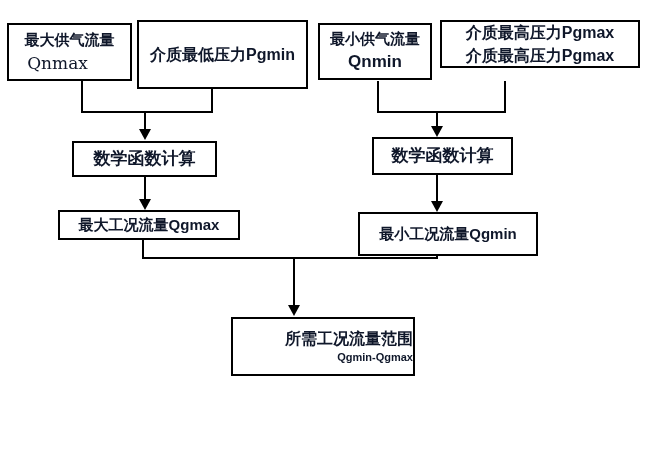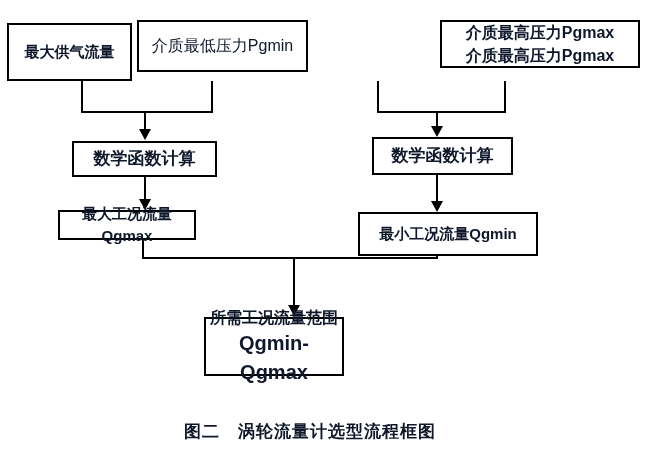--- a/index.html
+++ b/index.html
@@ -20,30 +20,30 @@
     display: flex;
     flex-direction: column;
     align-items: center;
     justify-content: center;
     text-align: center;
     line-height: 1.45;
   }
   .zh-bold { font-weight: 700; }
   .node-qnmax    { left: 7px;   top: 23px;  width: 125px; height: 58px; font-size: 15px; }
   .node-qnmax .latin { font-family: "DejaVu Serif", serif; font-size: 17px; font-weight: 400; transform: translateX(-12px); }
-  .node-pgmin    { left: 137px; top: 20px;  width: 171px; height: 52px; font-size: 16px; font-weight: 400; }
+  .node-pgmin    { left: 137px; top: 20px;  width: 171px; height: 69px; font-size: 16px; font-weight: 700; }
   .node-qnmin    { left: 318px; top: 23px;  width: 114px; height: 57px; font-size: 15px; }
   .node-qnmin .latin { font-size: 17px; font-weight: 700; }
   .node-pgmax    { left: 440px; top: 20px;  width: 200px; height: 48px; font-size: 16px; font-weight: 700; }
   .node-calc-l   { left: 72px;  top: 141px; width: 145px; height: 36px; font-size: 17px; font-weight: 700; }
   .node-calc-r   { left: 372px; top: 137px; width: 141px; height: 38px; font-size: 17px; font-weight: 700; }
-  .node-qgmax    { left: 58px;  top: 210px; width: 138px; height: 30px; font-size: 15px; font-weight: 700; }
+  .node-qgmax    { left: 58px;  top: 210px; width: 182px; height: 30px; font-size: 15px; font-weight: 700; }
   .node-qgmin    { left: 358px; top: 212px; width: 180px; height: 44px; font-size: 15px; font-weight: 700; }
-  .node-result   { left: 204px; top: 317px; width: 140px; height: 59px; font-size: 16px; font-weight: 700; }
-  .node-result .latin { font-size: 20px; font-weight: 700; }
+  .node-result   { left: 231px; top: 317px; width: 184px; height: 59px; font-size: 16px; font-weight: 700; align-items: flex-end; }
+  .node-result .latin { font-size: 11px; font-weight: 700; }
   .connectors {
     position: absolute;
     left: 0; top: 0;
     width: 645px; height: 460px;
     pointer-events: none;
   }
   .connectors path {
     fill: none;
     stroke: #000000;
     stroke-width: 2px;
@@ -85,26 +85,31 @@
     <path d="M437,175 L437,201"></path>
     <polygon points="431,201 443,201 437,212"></polygon>
 
     <path d="M143,240 L143,258 L437,258 L437,242"></path>
     <path d="M294,258 L294,306"></path>
     <polygon points="288,305 300,305 294,316"></polygon>
   </svg>
 
   <div class="node node-qnmax">
     <span class="zh-bold">最大供气流量</span>
+    <span class="latin">Qnmax</span>
   </div>
 
   <div class="node node-pgmin">
     <span>介质最低压力Pgmin</span>
   </div>
 
+  <div class="node node-qnmin">
+    <span class="zh-bold">最小供气流量</span>
+    <span class="latin">Qnmin</span>
+  </div>
 
   <div class="node node-pgmax">
     <span>介质最高压力Pgmax</span>
     <span>介质最高压力Pgmax</span>
   </div>
 
   <div class="node node-calc-l">
     <span>数学函数计算</span>
   </div>
 
@@ -118,15 +123,14 @@
 
   <div class="node node-qgmin">
     <span>最小工况流量Qgmin</span>
   </div>
 
   <div class="node node-result">
     <span>所需工况流量范围</span>
     <span class="latin">Qgmin-Qgmax</span>
   </div>
 
-  <div class="caption">图二　涡轮流量计选型流程框图</div>
 
 </div>
 
 </body></html>

